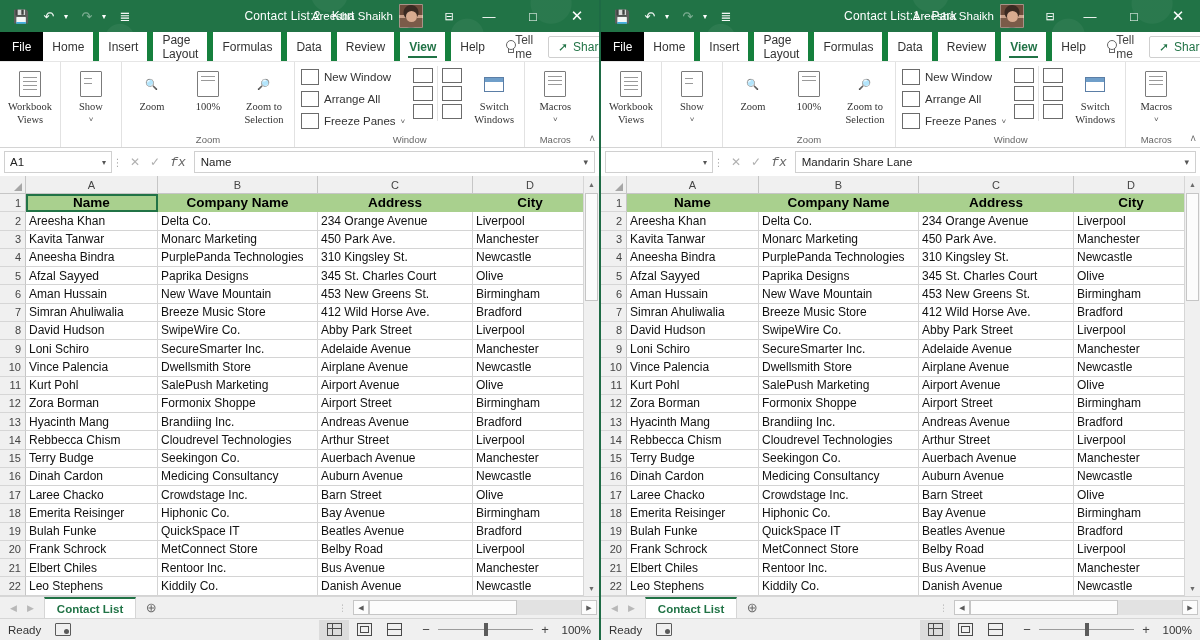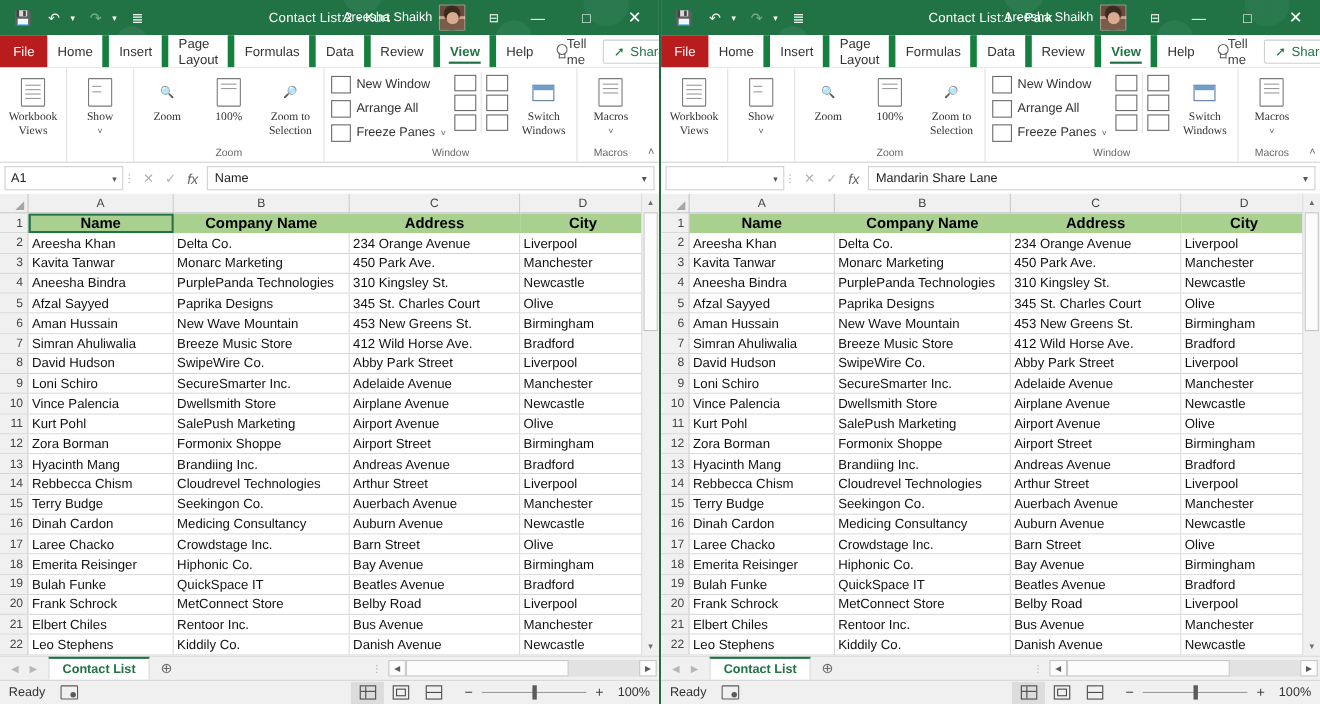--- a/index.html
+++ b/index.html
@@ -67,21 +67,21 @@
 
   
   .tabsrow {
     height: 30px; background: #fff; display: flex; align-items: stretch;
     border-bottom: 1px solid #e6e6e6; flex: 0 0 30px; position: relative;
   }
   .tab {
     padding: 0 9px; display: flex; align-items: center; font-size: 12px; color: #333;
     border-right: 6px solid #15803d; position: relative;
   }
-  .tab:first-child { color: #fff; background: #b91c1c; padding: 0 12px; border-right: none; }
+  .tab:first-child { color: #fff; background: #000000; padding: 0 12px; border-right: none; }
   .tab.active { color: #217346; font-weight: bold; }
   .tab.active::after {
     content: ""; position: absolute; left: 8px; right: 8px; bottom: 3px; height: 2px; background: #217346;
   }
   .tab.nosep { border-right: none; }
   .tellme { display: flex; align-items: center; gap: 4px; padding: 0 10px; font-size: 12px; color: #444; }
   .bulb { width: 12px; height: 14px; position: relative; }
   .bulb::before { content:""; position:absolute; left:2px; top:0; width:8px;height:8px;border:1.2px solid #666;border-radius:50%; }
   .bulb::after { content:""; position:absolute; left:4px; top:8px; width:4px;height:4px;border:1.2px solid #666;border-top:none; }
   .share {
@@ -127,21 +127,21 @@
 
   
   .fbar { height: 28px; display: flex; align-items: center; gap: 0; background: #fff; flex: 0 0 28px; padding: 2px 4px; }
   .namebox {
     width: 108px; height: 22px; border: 1px solid #d0d0d0; background: #fff;
     display: flex; align-items: center; padding: 0 5px; font-size: 11.5px; color: #222;
   }
   .namebox .nb-caret { margin-left: auto; font-size: 8px; color: #555; }
   .fb-sep { width: 10px; text-align: center; color: #aaa; font-size: 10px; letter-spacing:-1px;}
   .fb-btns { display: flex; align-items: center; gap: 10px; padding: 0 8px; color: #b0b0b0; font-size: 12px; }
-  .fb-btns .fx { font-style: italic; font-family: Liberation Sans, sans-serif; color: #666; font-size: 13px; text-align: right; }
+  .fb-btns .fx { font-style: italic; font-family: Liberation Mono, monospace; color: #666; font-size: 13px; text-align: right; }
   .fbinput {
     flex: 1; height: 22px; border: 1px solid #d0d0d0; background: #fff;
     display: flex; align-items: center; padding: 0 6px; font-size: 11.5px; color: #222;
   }
   .fbinput .fb-caret { margin-left: auto; font-size: 9px; color: #555; }
 
   
   .gridwrap { flex: 1; display: flex; flex-direction: column; overflow: hidden; position: relative; background:#fff;}
   .gridmain { flex: 1; display: flex; overflow: hidden; }
   .gridcols { flex: 1; display: flex; flex-direction: column; overflow: hidden; }

